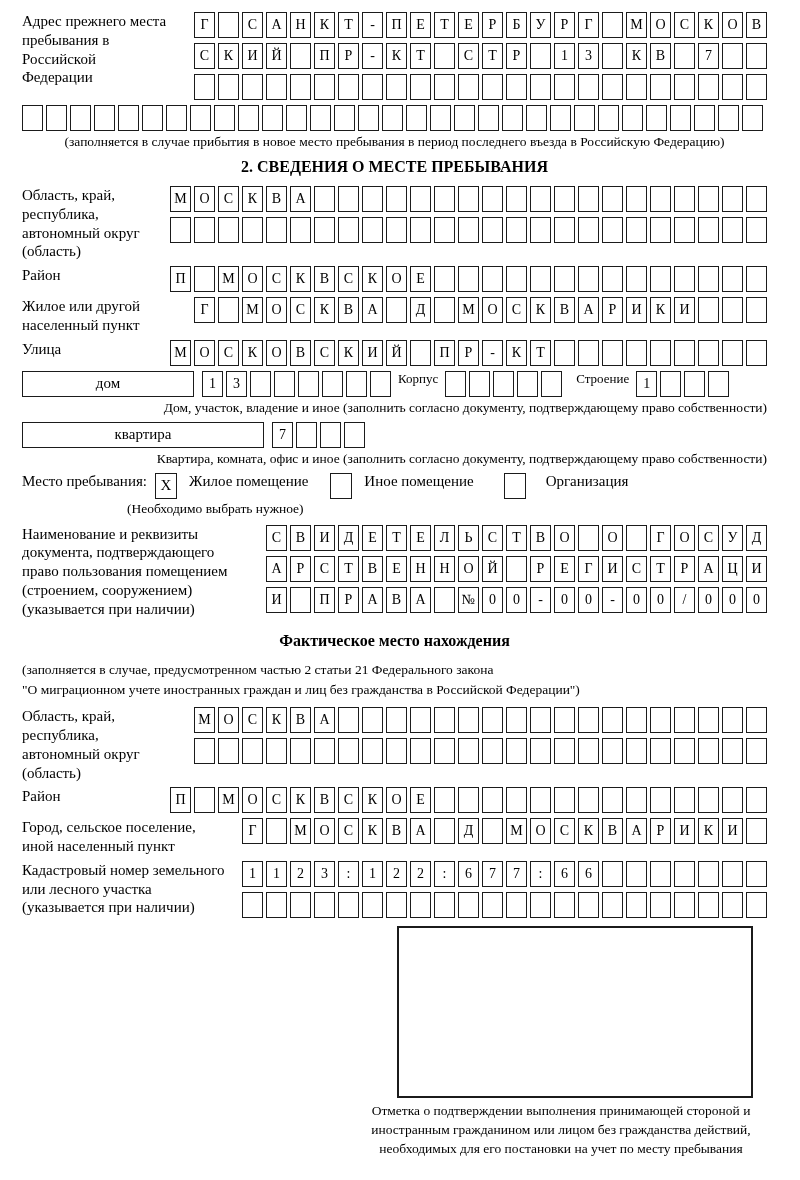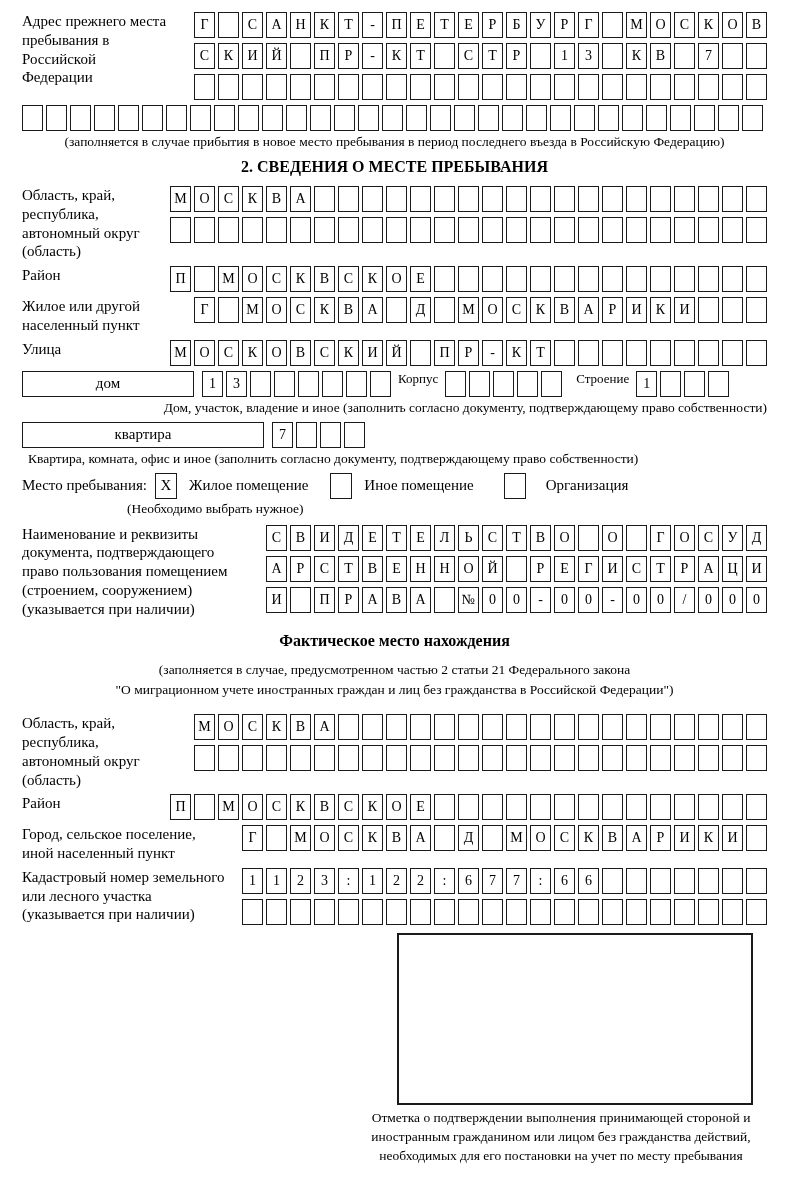--- a/index.html
+++ b/index.html
@@ -21,27 +21,27 @@
 
   .caption{font-size:13.5px;text-align:center;margin:1px 0 6px}
   .sec-title{text-align:center;font-weight:bold;font-size:16px;margin:8px 0 10px}
 
   .inline-row{display:flex;align-items:flex-start;margin-bottom:3px}
   .named-box{height:26px;border:1.5px solid #1b1b1b;display:flex;align-items:center;
              justify-content:center;font-size:15px;flex:none}
   .inline-lbl{font-size:13px;padding:0 7px;flex:none}
   .gap8{width:8px;flex:none}
 
-  .stay-row{display:flex;align-items:center;margin:0 0 2px}
+  .stay-row{display:flex;margin:0 0 2px}
   .checkbox{width:22px;height:26px;border:1.5px solid #1b1b1b;display:flex;
             align-items:center;justify-content:center;font-size:15px;flex:none;
             margin:0 12px 0 8px}
   .stay-note{font-size:13.5px;margin:2px 0 8px 105px}
 
-  .subnote{font-size:13.5px;text-align:center;line-height:1.45;margin-bottom:15px}
+  .subnote{font-size:13.5px;text-align:left;line-height:1.45;margin-bottom:8px}
 
   .stamp-wrap{margin-left:auto;width:412px;margin-top:8px}
   .stamp-box{width:356px;height:172px;border:2px solid #1b1b1b;margin-left:auto;margin-right:14px}
   .stamp-caption{font-size:13.5px;text-align:center;line-height:1.4;margin-top:4px}
 </style>
 </head>
 <body>
 
 <div class="page">
 
@@ -358,21 +358,21 @@
   <div class="inline-row">
     <span class="named-box" style="width:242px">квартира</span>
     <span class="gap8"></span>
     <div class="cellrow">
         <span class="cell">7</span>
         <span class="cell"></span>
         <span class="cell"></span>
         <span class="cell"></span>
       </div>
   </div>
-  <div class="caption" style="text-align:left;margin-left:6px">Квартира, комната, офис и иное (заполнить согласно документу, подтверждающему право собственности)</div>
+  <div class="caption" style="text-align:right;margin-left:13px">Квартира, комната, офис и иное (заполнить согласно документу, подтверждающему право собственности)</div>
 
   <div class="stay-row">
     <span>Место пребывания:</span>
     <span class="checkbox">X</span>
     <span>Жилое помещение</span>
     <span class="checkbox" style="margin-left:22px"></span>
     <span>Иное помещение</span>
     <span class="checkbox" style="margin-left:30px;margin-right:20px"></span>
     <span>Организация</span>
   </div>

